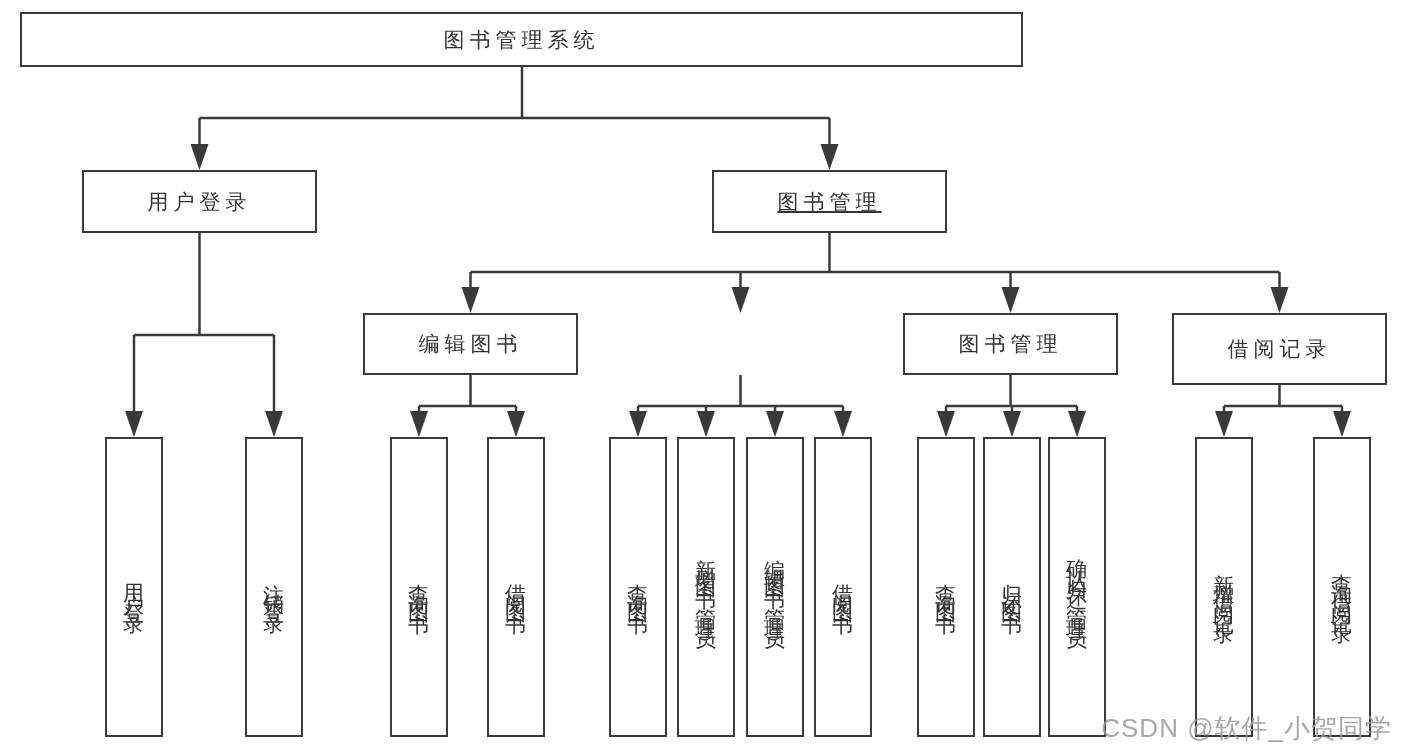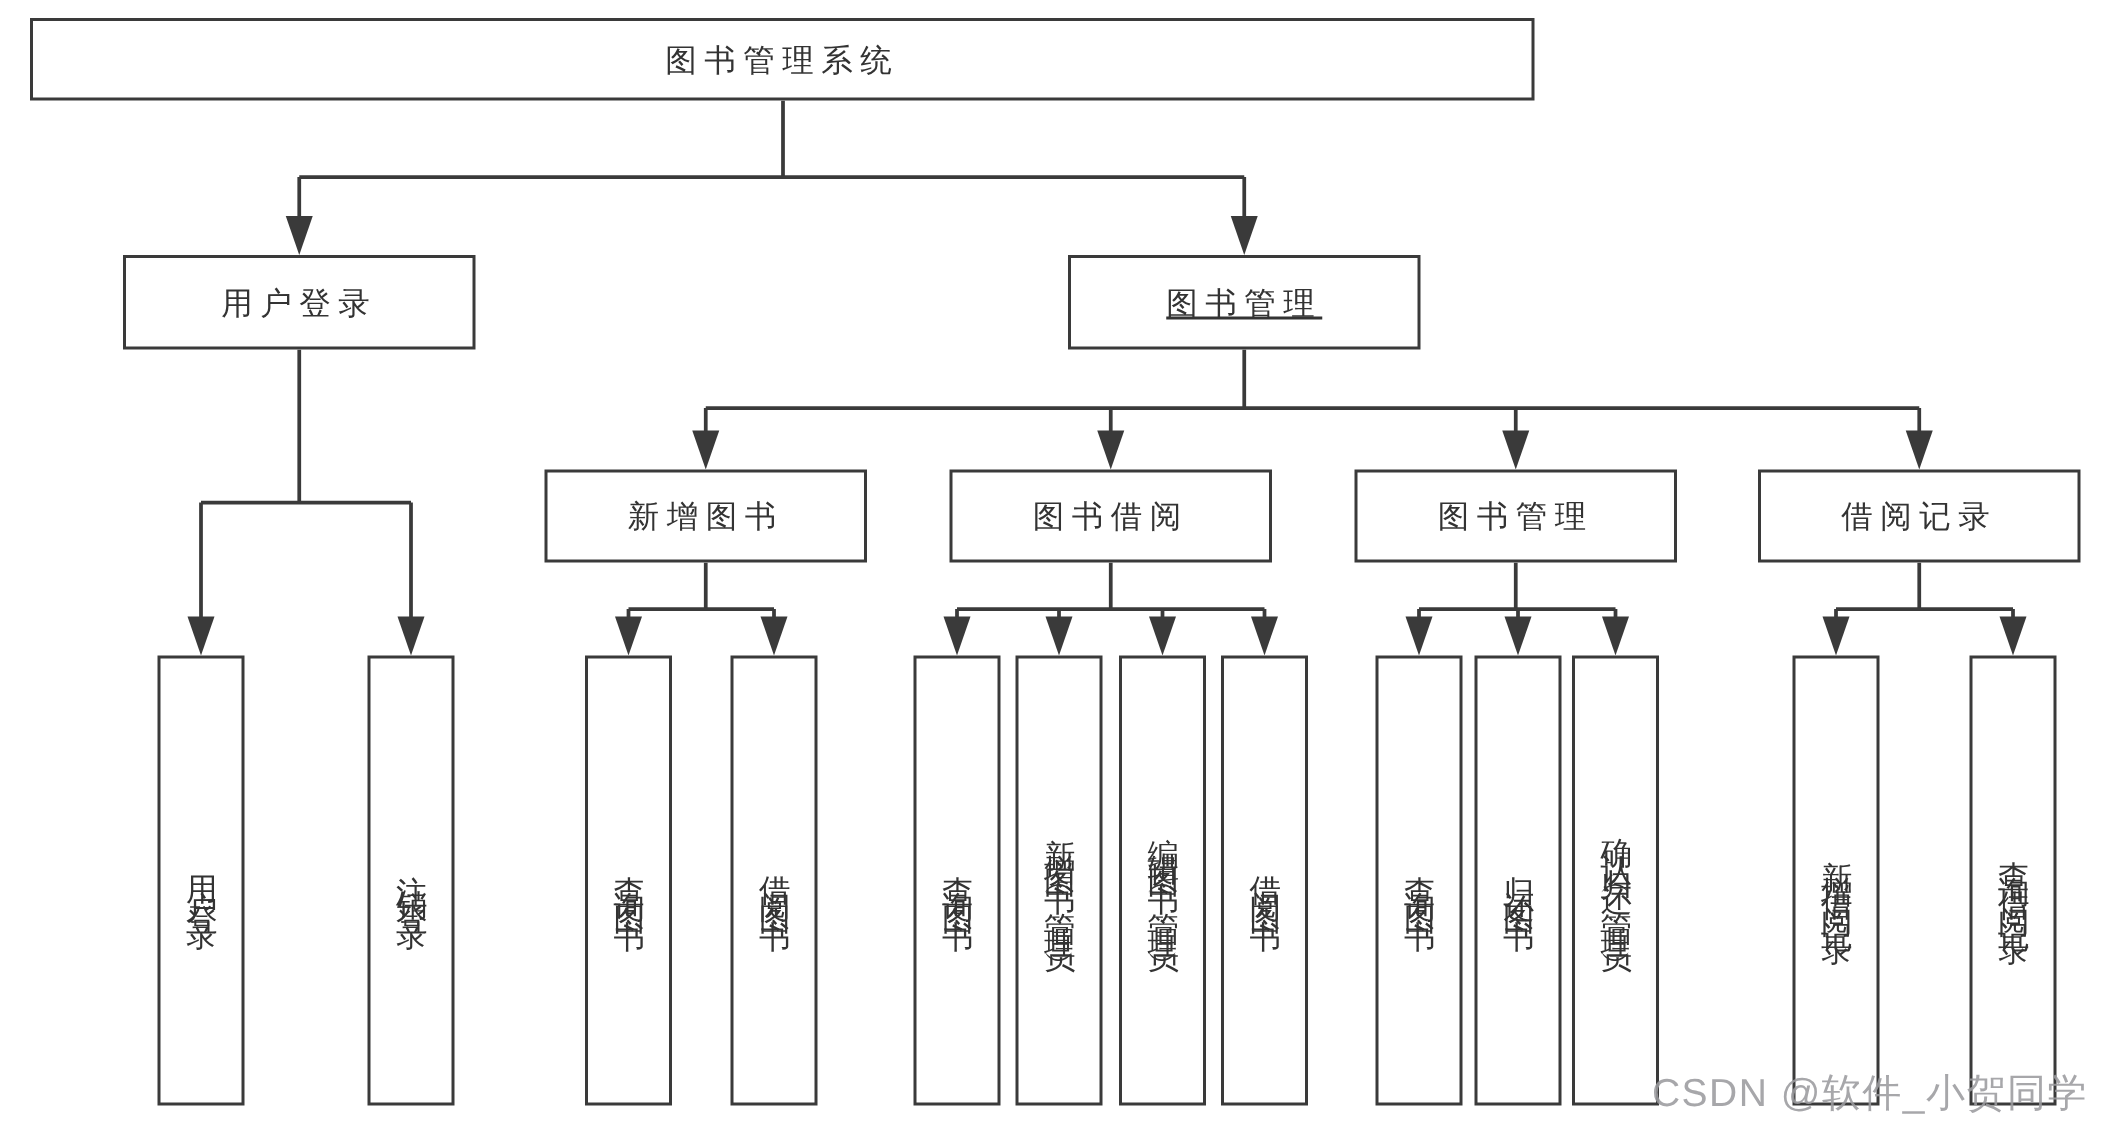--- a/index.html
+++ b/index.html
@@ -120,24 +120,23 @@
       <path d="M1215 411 L1233 411 L1224 437 Z"></path>
       <path d="M1333 411 L1351 411 L1342 437 Z"></path>
     </g>
   </svg>
 
   <div class="node" style="left:20px; top:12px; width:1003px; height:55px;">图书管理系统</div>
 
   <div class="node" style="left:82px; top:170px; width:235px; height:63px;">用户登录</div>
   <div class="node" style="left:712px; top:170px; width:235px; height:63px;text-decoration:underline;">图书管理</div>
 
-  <div class="node" style="left:363px; top:313px; width:215px; height:62px;">新增图书</div>
-  <div class="node" style="left:633px; top:313px; width:215px; height:62px;">图书借阅</div>
+  <div class="node" style="left:363px; top:313px; width:215px; height:62px;">编辑图书</div>
   <div class="node" style="left:903px; top:313px; width:215px; height:62px;">图书管理</div>
-  <div class="node" style="left:1172px; top:313px; width:215px; height:62px;">借阅记录</div>
+  <div class="node" style="left:1172px; top:313px; width:215px; height:72px;">借阅记录</div>
 
   <div class="node vtext" style="left:105px; top:437px; width:58px; height:300px;">用户登录</div>
   <div class="node vtext" style="left:245px; top:437px; width:58px; height:300px;">注销登录</div>
 
   <div class="node vtext" style="left:390px; top:437px; width:58px; height:300px;">查询图书</div>
   <div class="node vtext" style="left:487px; top:437px; width:58px; height:300px;">借阅图书</div>
 
   <div class="node vtext" style="left:609px; top:437px; width:58px; height:300px;">查询图书</div>
   <div class="node vtext" style="left:677px; top:437px; width:58px; height:300px;">新增图书（管理员）</div>
   <div class="node vtext" style="left:746px; top:437px; width:58px; height:300px;">编辑图书（管理员）</div>

